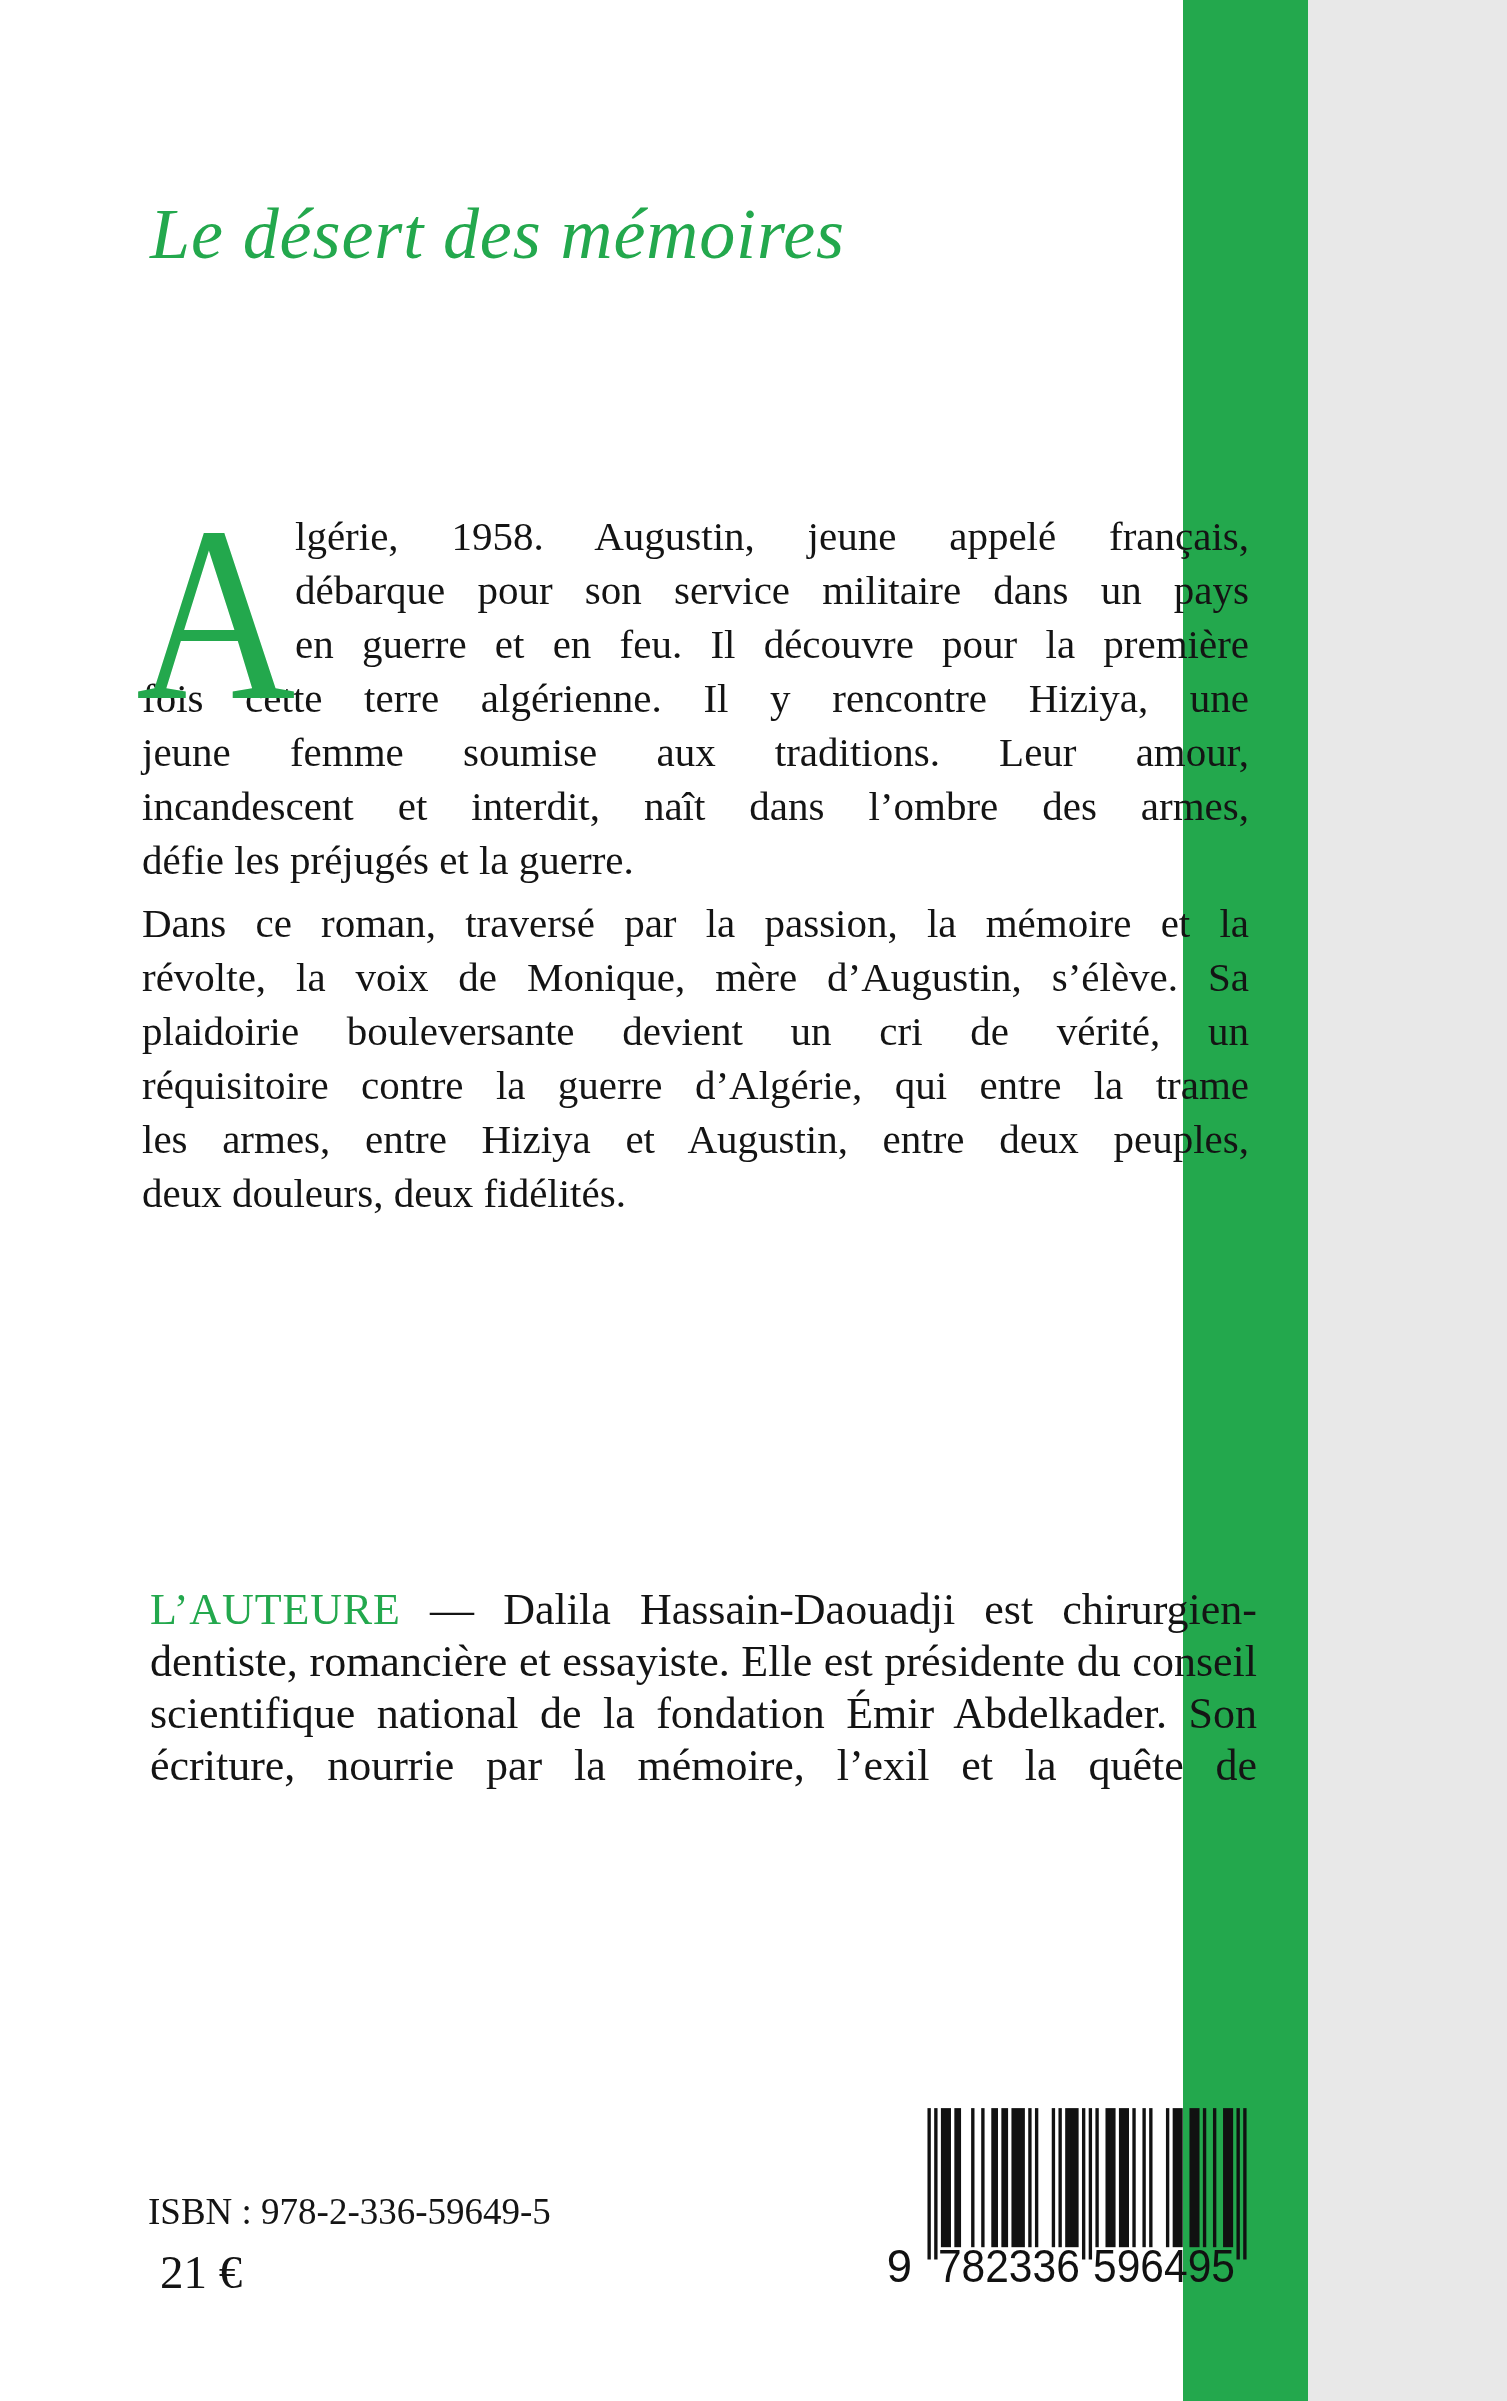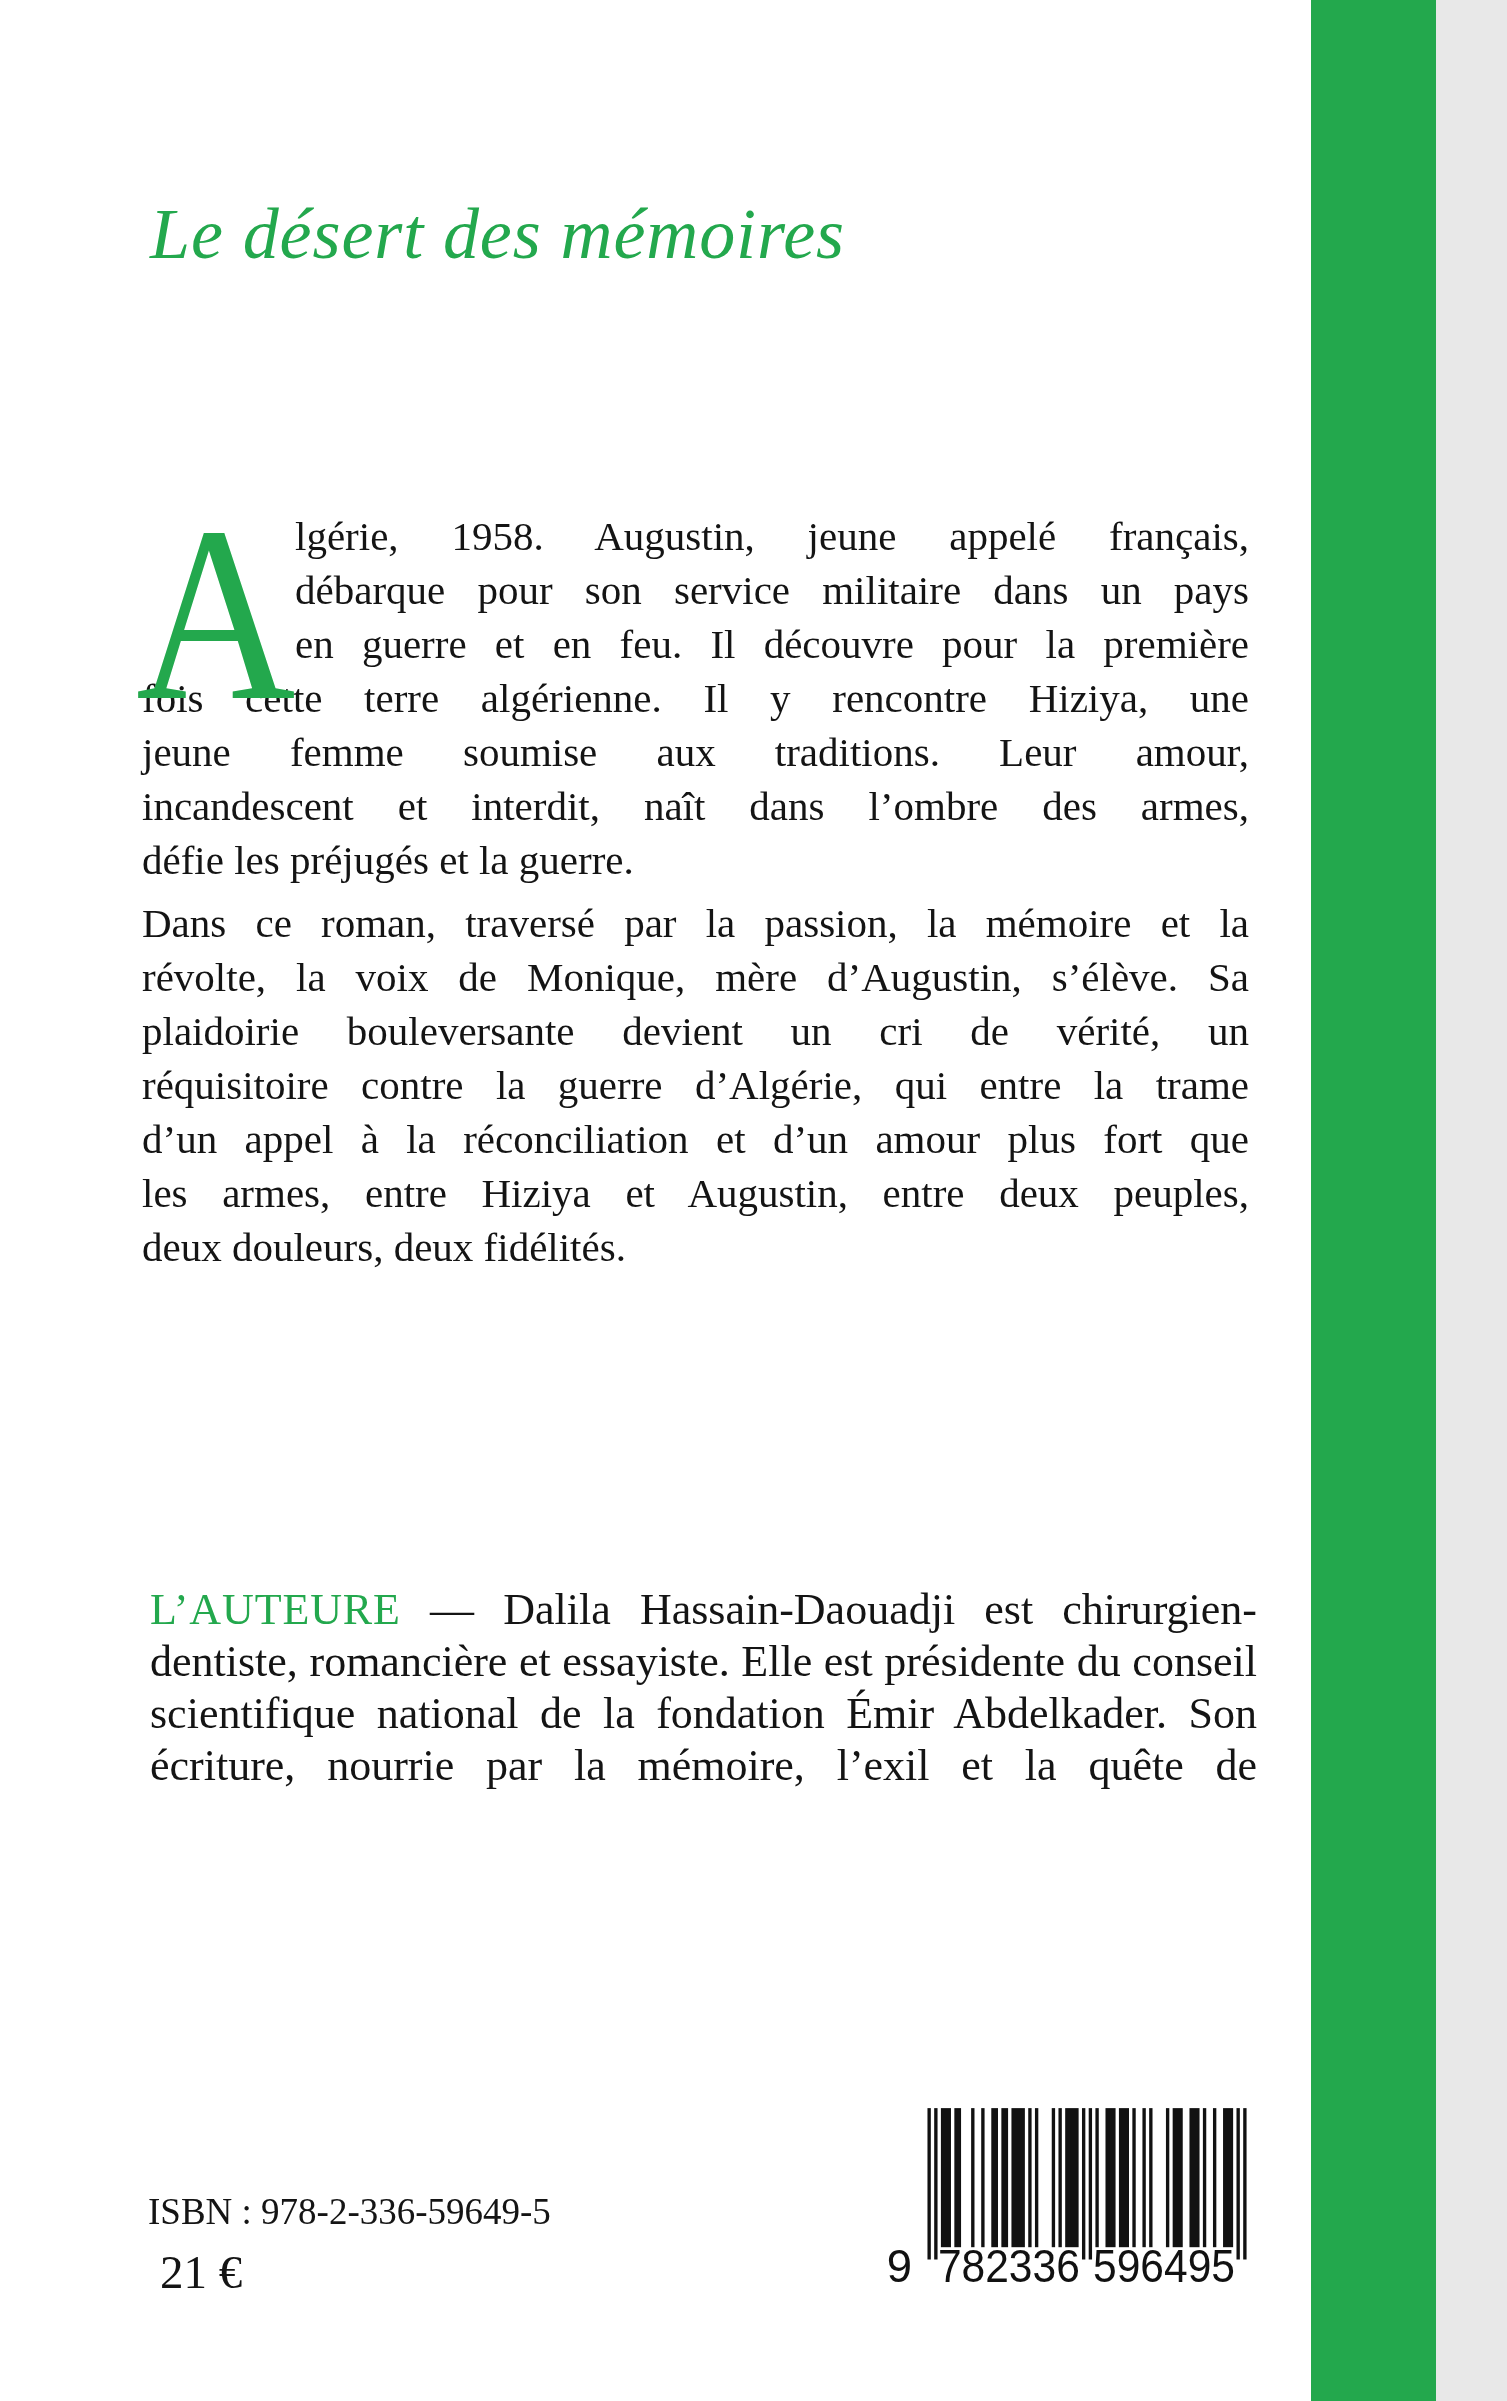--- a/index.html
+++ b/index.html
@@ -1,20 +1,20 @@
 <!DOCTYPE html>
 <html style="--green: #23a84d;font-size:15px"><head>
 <meta charset="utf-8">
 <style>
   :root { --green: #23a84d; --ink: #141414; }
   * { margin: 0; padding: 0; box-sizing: border-box; }
   html, body { background: #e8e8e8; }
   .page {
     position: relative;
-    width: 1436px; height: 2402px;
+    width: 1308px; height: 2402px;
     background: #ffffff;
     font-family: "Liberation Serif", serif;
     color: var(--ink);
     overflow: hidden;
   }
   .spine-stripe {
     position: absolute; top: 0; right: 0;
     width: 125px; height: 2402px;
     background: var(--green);
   }
@@ -88,21 +88,20 @@
           <div class="tline">incandescent et interdit, naît dans l’ombre des armes,</div>
           <div class="tline tlast">défie les préjugés et la guerre.</div>
         </div>
     </div>
     <div class="para">
       <div>
           <div class="tline">Dans ce roman, traversé par la passion, la mémoire et la</div>
           <div class="tline">révolte, la voix de Monique, mère d’Augustin, s’élève. Sa</div>
           <div class="tline">plaidoirie bouleversante devient un cri de vérité, un</div>
           <div class="tline">réquisitoire contre la guerre d’Algérie, qui entre la trame</div>
-          <div class="tline">d’un appel à la réconciliation et d’un amour plus fort que</div>
           <div class="tline">les armes, entre Hiziya et Augustin, entre deux peuples,</div>
           <div class="tline tlast">deux douleurs, deux fidélités.</div>
         </div>
     </div>
   </div>
 
   <div class="author-block">
     <div class="tline">
       <span class="author-label">L’AUTEURE</span><span> — Dalila Hassain-Daouadji est chirurgien-</span>
     </div>

